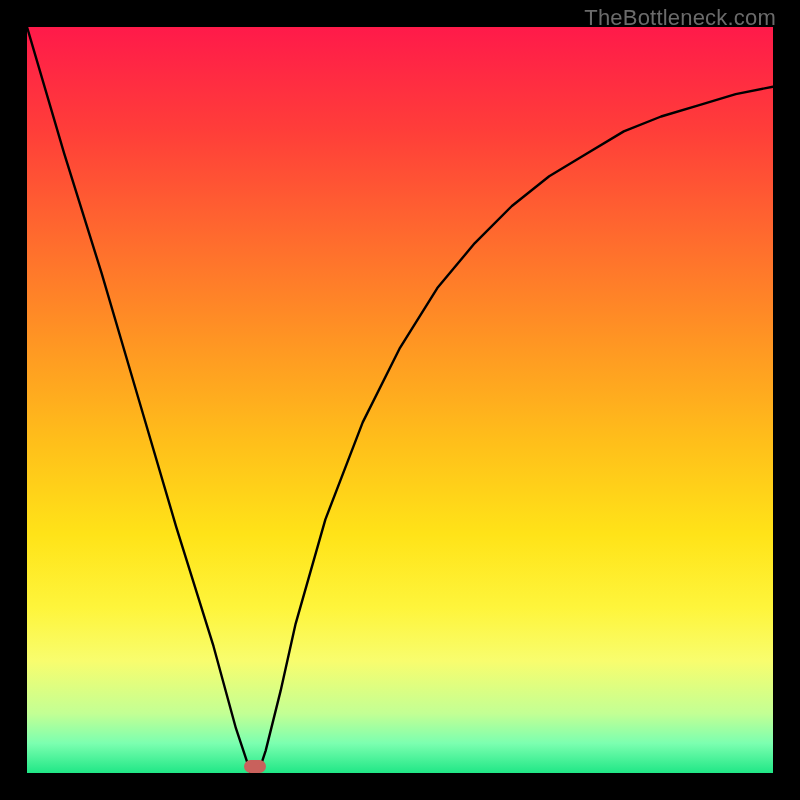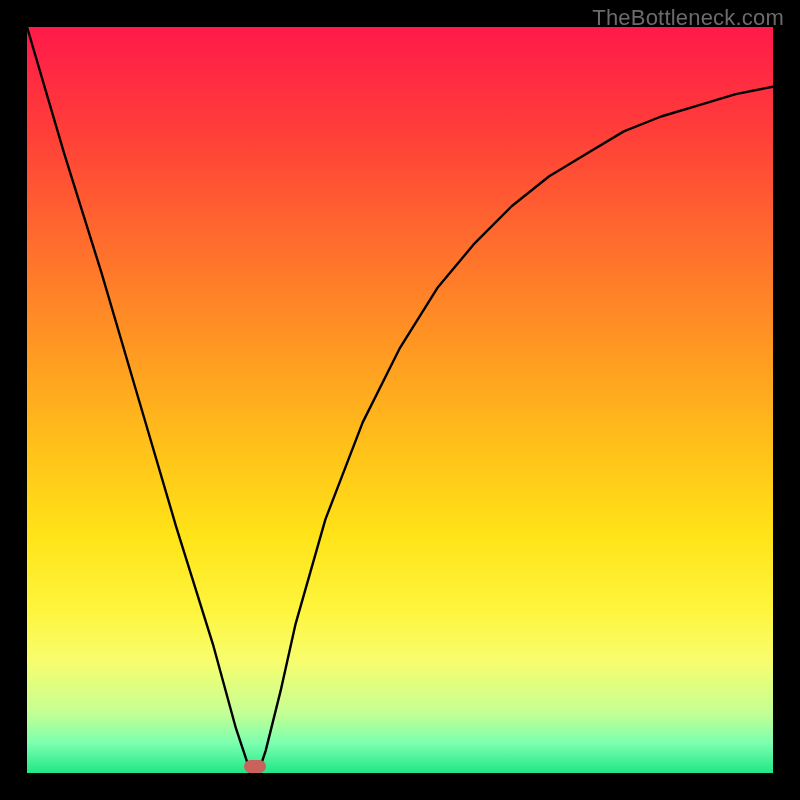--- a/index.html
+++ b/index.html
@@ -45,21 +45,21 @@
   .bump {
     position: absolute;
     width: 22px;
     height: 13px;
     background: #c9615c;
     border-radius: 7px;
   }
   .watermark {
     position: absolute;
     top: 5px;
-    right: 16px;
+    right: 24px;
     color: #6b6b6b;
     font-size: 22px;
     letter-spacing: 0.2px;
   }
 </style>
 </head>
 <body>
 
 <div class="frame">
   <div class="gradient"></div>

